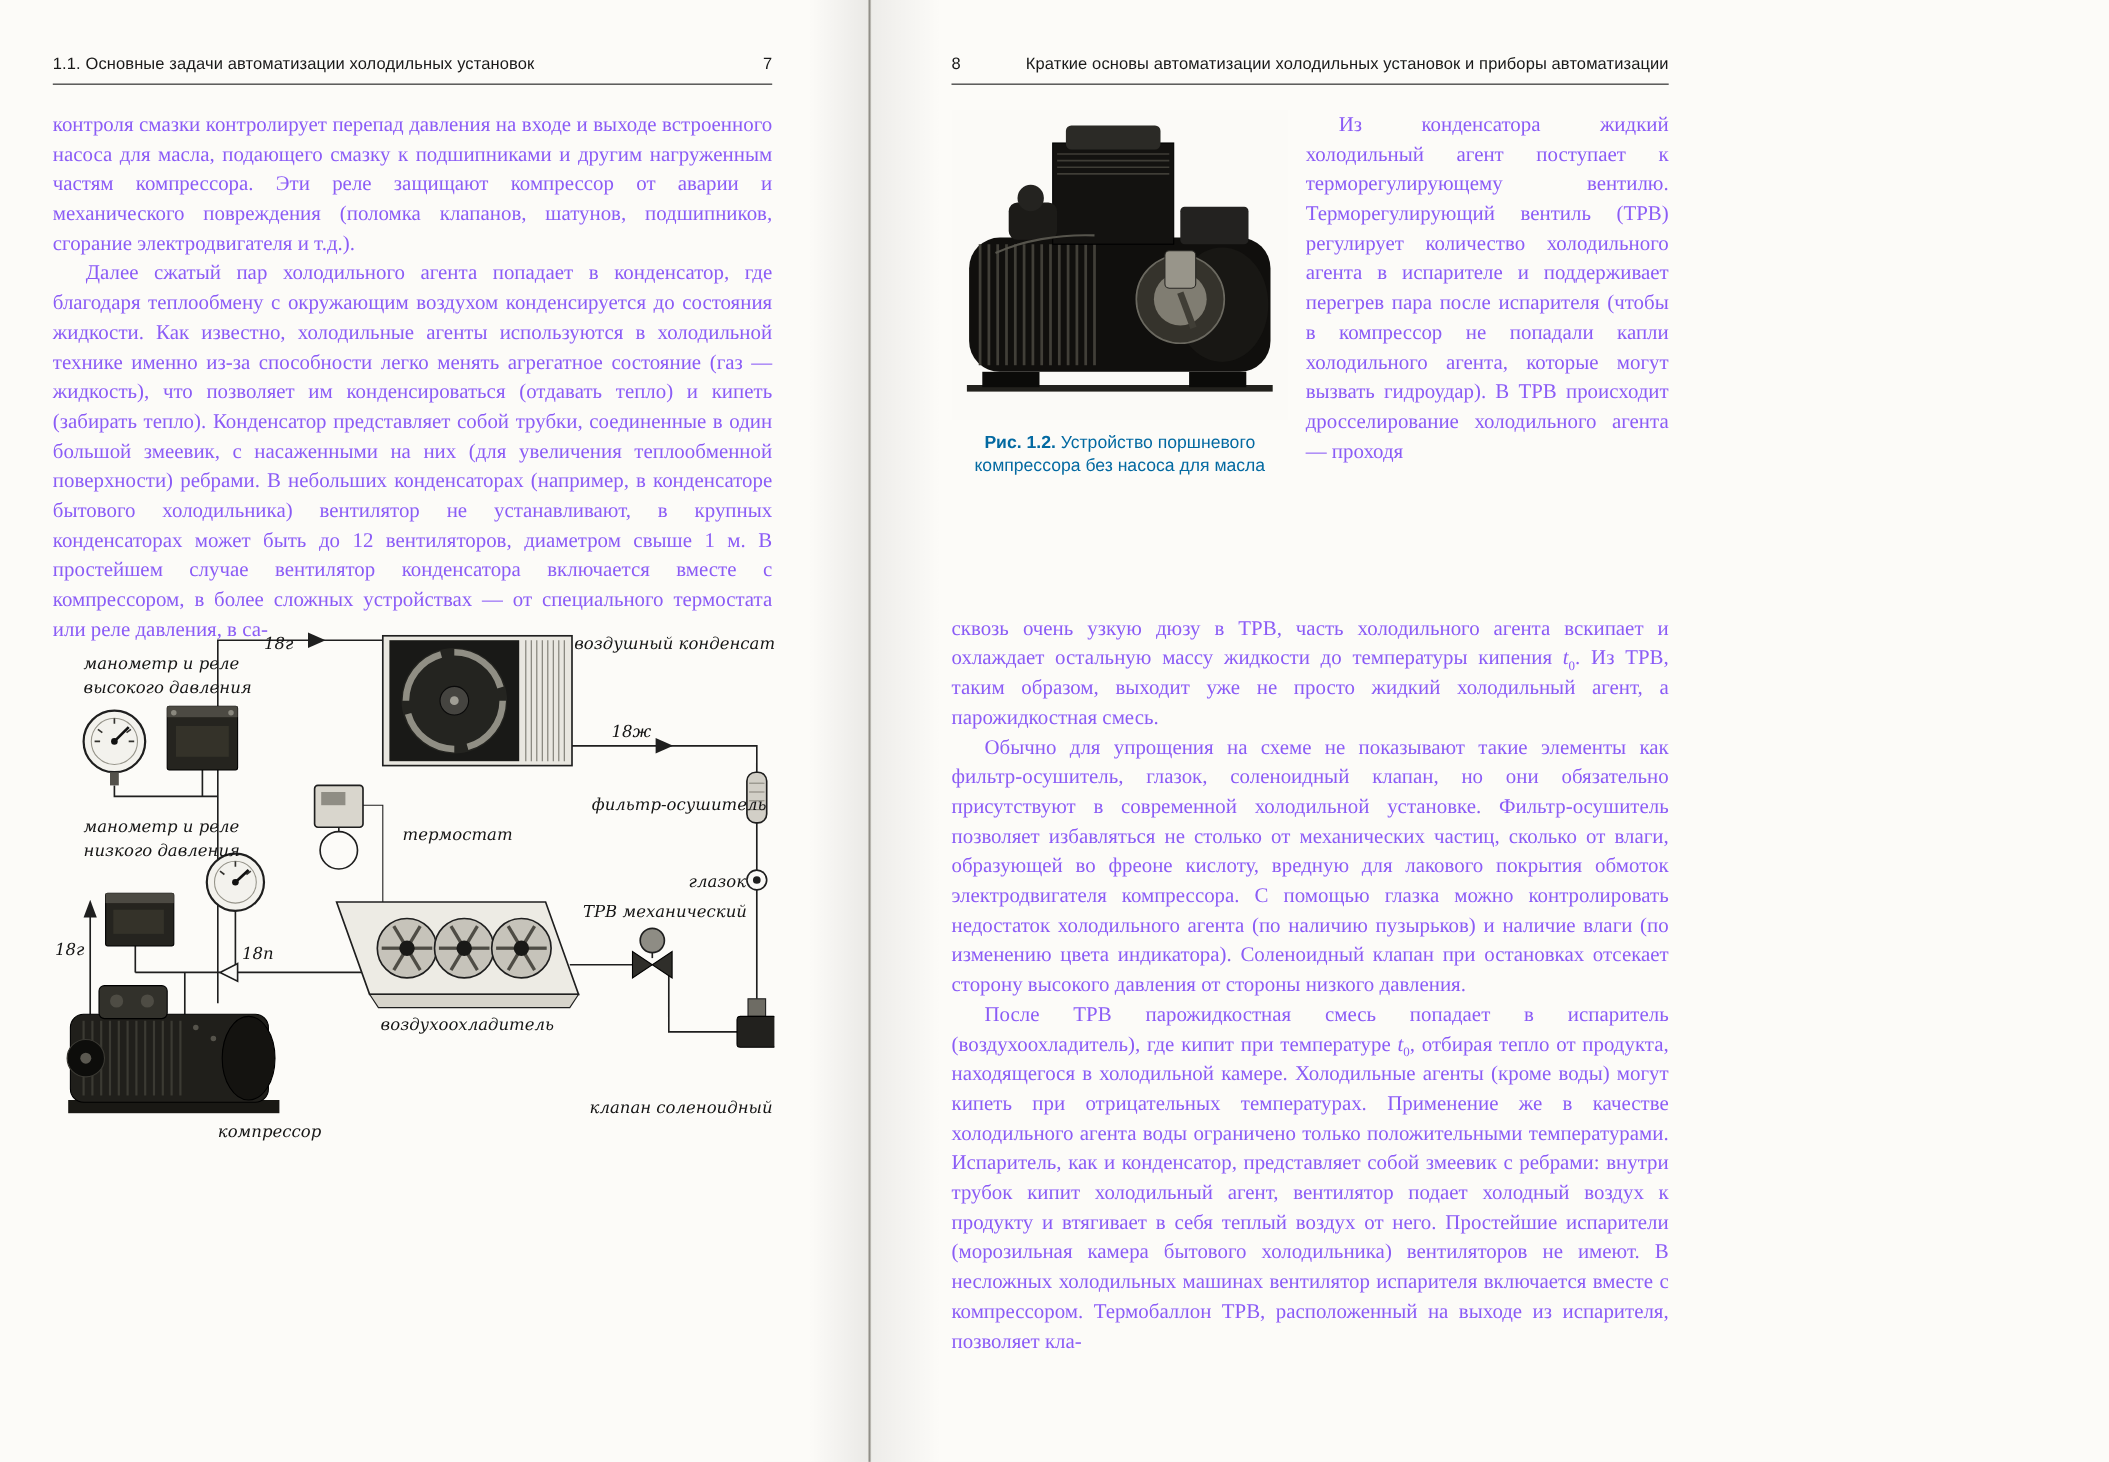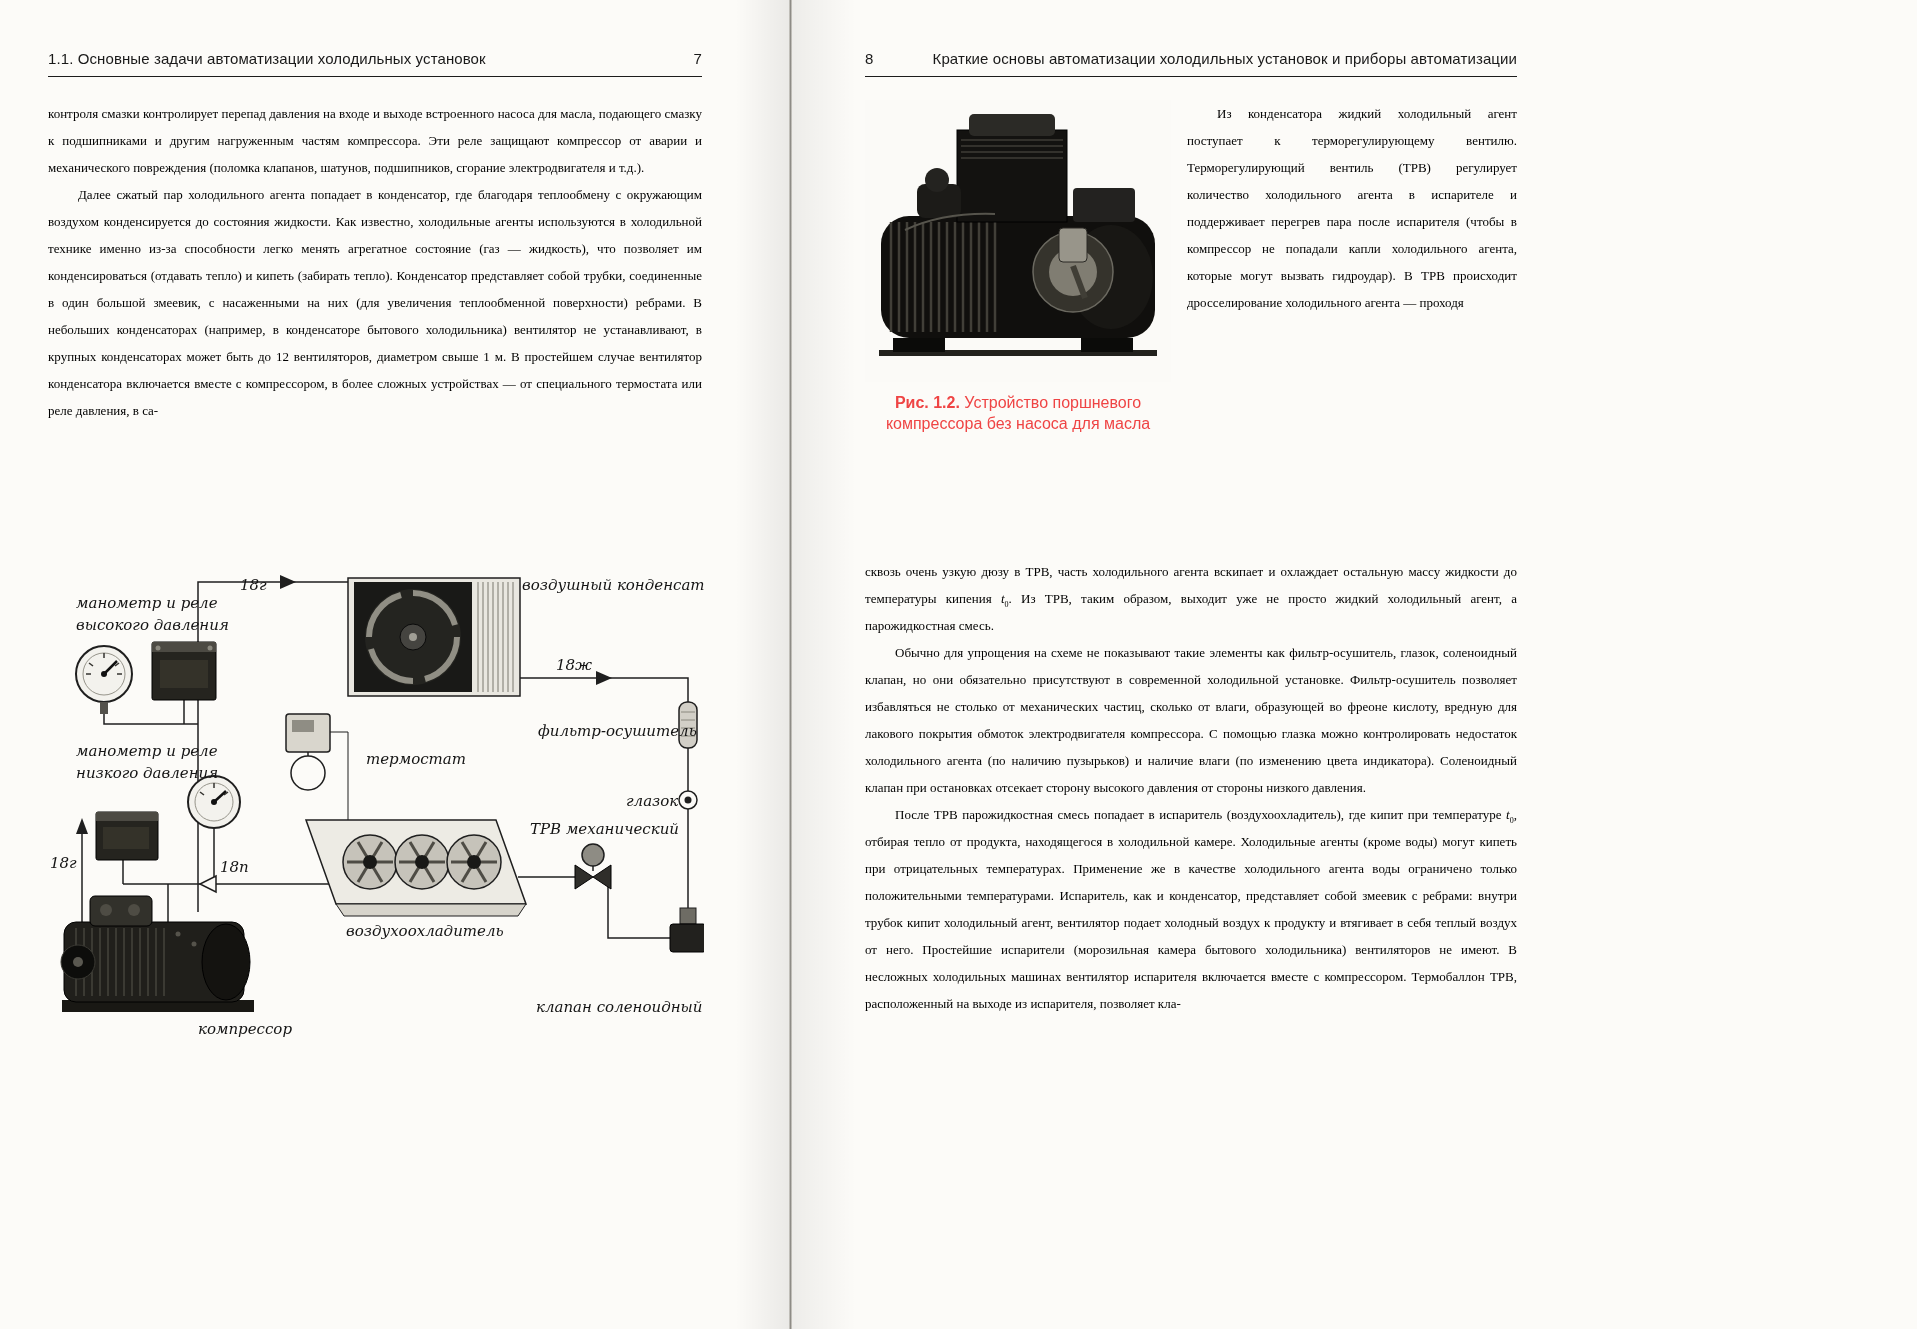--- a/index.html
+++ b/index.html
@@ -16,33 +16,33 @@
   .spine-shadow-r{position:absolute;left:792px;top:0;width:64px;height:100%;
     background:linear-gradient(90deg,rgba(0,0,0,0.06),rgba(0,0,0,0))}
 
   .runhead{position:absolute;top:50px;display:flex;align-items:flex-end;
     font-family:"Liberation Sans",sans-serif;font-size:15px;letter-spacing:.1px;
     border-bottom:1.5px solid #1c1c1c;padding-bottom:9px;color:#191919}
   .runhead.left{left:48px;width:654px}
   .runhead.right{left:865px;width:652px}
   .runhead .spacer{flex:1}
 
-  .bodytext,.coltext{font-size:13px;line-height:27px;text-align:justify;
-    hyphens:auto;color:#000000}
+  .bodytext,.coltext{font-size:19px;line-height:27px;text-align:justify;
+    hyphens:auto;color:#8b5cf6}
   .bodytext p,.coltext p{margin:0}
   p.indent{text-indent:30px}
   #left-body{position:absolute;left:48px;top:100px;width:654px}
   #right-top{position:absolute;left:865px;top:100px;width:652px;display:flex;gap:16px}
   #right-figure-col{width:306px;flex:0 0 auto}
   #right-col-text{flex:1}
   #right-body{position:absolute;left:865px;top:558px;width:652px}
 
   .figure1{position:absolute;left:48px;top:572px;width:656px}
   .caption{font-family:"Liberation Sans",sans-serif;font-size:16px;
-    text-align:center;margin:10px 0 0 0;line-height:21px;color:#ef4444}
+    text-align:center;margin:10px 0 0 0;line-height:21px;color:#0369a1}
   .caption b{font-weight:bold}
 
   .dlabel{font-family:"DejaVu Serif",serif;font-style:italic;font-size:15px;fill:#141414}
   sub{font-size:0.62em;line-height:0}
   i.tvar{font-family:"Liberation Serif",serif}
   svg{display:block}
 </style>
 </head>
 <body>
 

